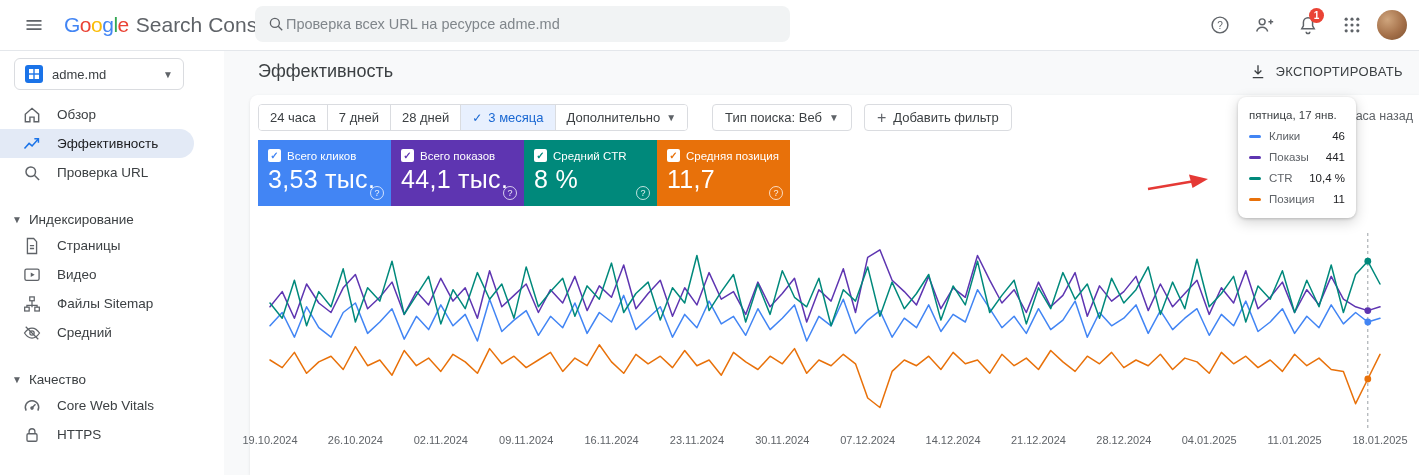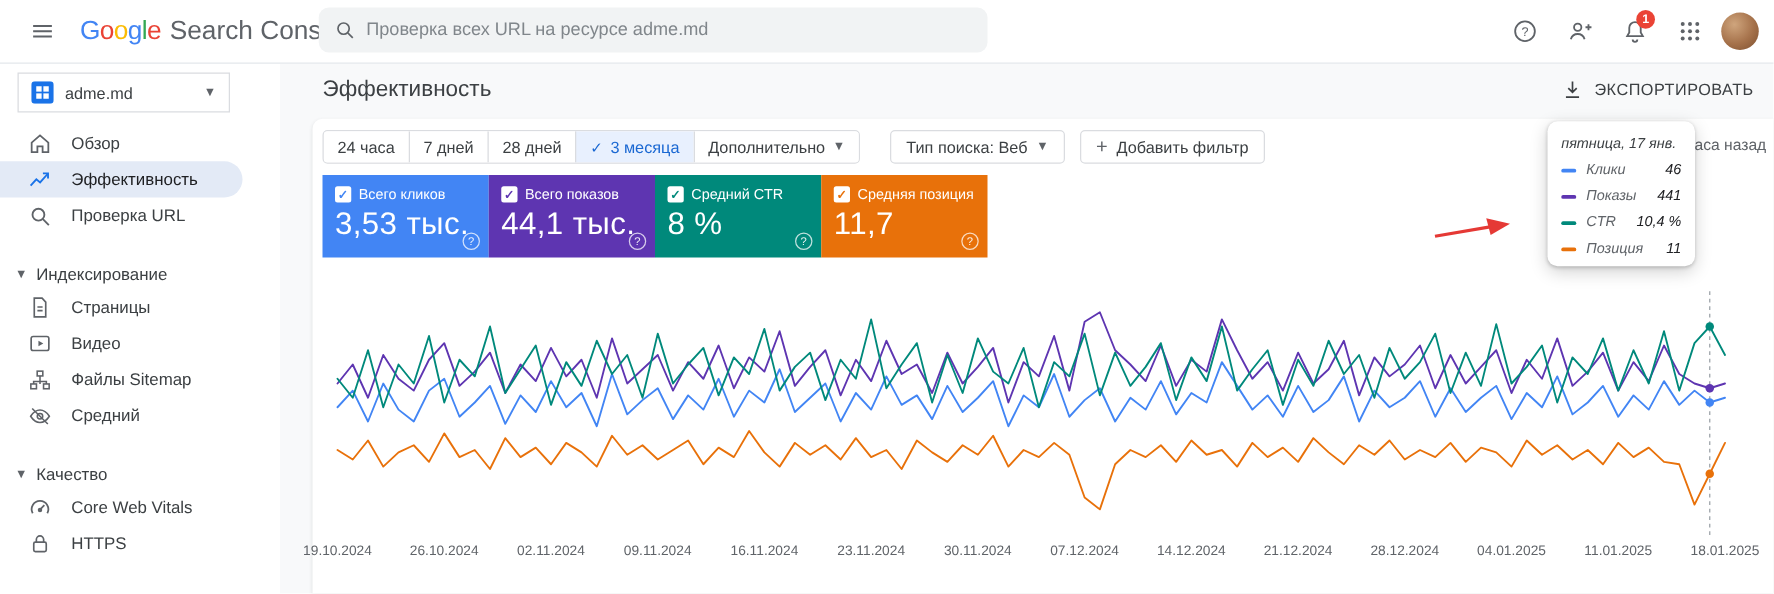--- a/index.html
+++ b/index.html
@@ -12,33 +12,33 @@
             border-bottom:1px solid #e4e7eb; display:flex; align-items:center; z-index:20; }
   .hamburger { margin-left:14px; width:40px; height:40px; border:none; background:none; cursor:pointer;
                display:flex; align-items:center; justify-content:center; border-radius:50%; }
   .logo { display:flex; align-items:baseline; margin-left:10px; font-size:21px; white-space:nowrap; }
   .logo .l0,.logo .l3 { color:#4285F4; } .logo .l1,.logo .l5 { color:#EA4335; }
   .logo .l2 { color:#FBBC05; } .logo .l4 { color:#34A853; }
   .logo .gword { font-weight:500; letter-spacing:-.5px; }
   .logo .product { color:#5f6368; margin-left:7px; font-weight:400; }
   .searchpill { position:absolute; left:255px; top:6px; width:535px; height:36px; background:#f1f3f4;
                 border:none; border-radius:8px; display:flex; align-items:center; padding:0 12px; cursor:text; }
-  .searchpill .ph { color:#80868b; font-size:14.5px; margin-left:8px; }
+  .searchpill .ph { color:#80868b; font-size:14.5px; margin-left:1px; }
   .tb-icons { margin-left:auto; display:flex; align-items:center; gap:6px; padding-right:12px; }
   .icon-btn { position:relative; width:38px; height:38px; border:none; background:none; border-radius:50%;
               display:flex; align-items:center; justify-content:center; cursor:pointer; color:#5f6368; }
   .badge { position:absolute; top:2px; right:3px; min-width:15px; height:15px; background:#ea4335; color:#fff;
            font-size:10px; line-height:15px; text-align:center; border-radius:8px; padding:0 3px; font-weight:700; }
   .avatar { width:30px; height:30px; border-radius:50%;
             background:radial-gradient(circle at 35% 32%, #cfa57d 0%, #a5714a 55%, #7c4f2f 100%);
             border:none; cursor:pointer; }
 
   
   .sidebar { position:absolute; left:0; top:48px; width:224px; bottom:0; background:#fff; padding-top:10px; overflow:hidden; }
-  .prop { margin-left:14px; width:170px; height:32px; border:1px solid #dadce0; border-radius:0; background:#fff;
+  .prop { margin-left:14px; width:170px; height:32px; border:1px solid #dadce0; border-radius:6px; background:#fff;
           display:flex; align-items:center; gap:9px; padding:0 10px; font-size:13px; color:#3c4043; cursor:pointer; }
   .prop .caret { margin-left:auto; color:#5f6368; font-size:10px; }
   .nav-item { display:flex; align-items:center; gap:15px; height:29px; width:194px; padding-left:22px;
               font-size:13.5px; color:#3c4043; cursor:pointer; border-radius:0 16px 16px 0; }
   .nav-item.sel { background:#e3eaf6; color:#202124; }
   .nav-item.sel .nav-ic { color:#1a73e8; }
   .nav-ic { width:20px; height:20px; color:#5f6368; flex:0 0 20px; }
   .nav-ic svg { width:20px; height:20px; display:block; }
   .sec-head { display:flex; align-items:center; gap:7px; height:24px; margin-top:20px; padding-left:12px;
               font-size:13.5px; color:#3c4043; cursor:pointer; }
@@ -78,21 +78,21 @@
   .mc-num { font-size:25px; font-weight:400; margin-top:3px; letter-spacing:.3px; }
   .mc-help { position:absolute; right:7px; bottom:6px; width:14px; height:14px; border:1px solid rgba(255,255,255,.75);
              border-radius:50%; color:rgba(255,255,255,.9); font-size:9px; display:flex; align-items:center; justify-content:center; }
 
   
   .chart-wrap { position:absolute; left:20px; top:132px; }
   .chart-wrap svg { display:block; overflow:visible; }
 
   
   .tooltip { position:absolute; left:1238px; top:97px; width:118px; background:#fff; border-radius:8px;
-             box-shadow:0 1px 3px rgba(0,0,0,.18), 0 4px 14px rgba(0,0,0,.18); padding:12px 11px 8px; z-index:30;font-style:italic; }
+             box-shadow:0 1px 3px rgba(0,0,0,.18), 0 4px 14px rgba(0,0,0,.18); padding:12px 11px 13px; z-index:30; }
   .tt-title { font-size:11.5px; color:#3c4043; margin-bottom:4px; }
   .tt-row { display:flex; align-items:center; margin-top:9px; font-size:11.5px; }
   .tt-dash { width:12px; height:3px; border-radius:2px; margin-right:8px; flex:0 0 12px; }
   .tt-lbl { color:#5f6368; flex:1; }
   .tt-val { color:#202124; }
 
   .red-arrow { position:absolute; left:1146px; top:172px; z-index:40; }
 </style>
 </head>
 <body>

